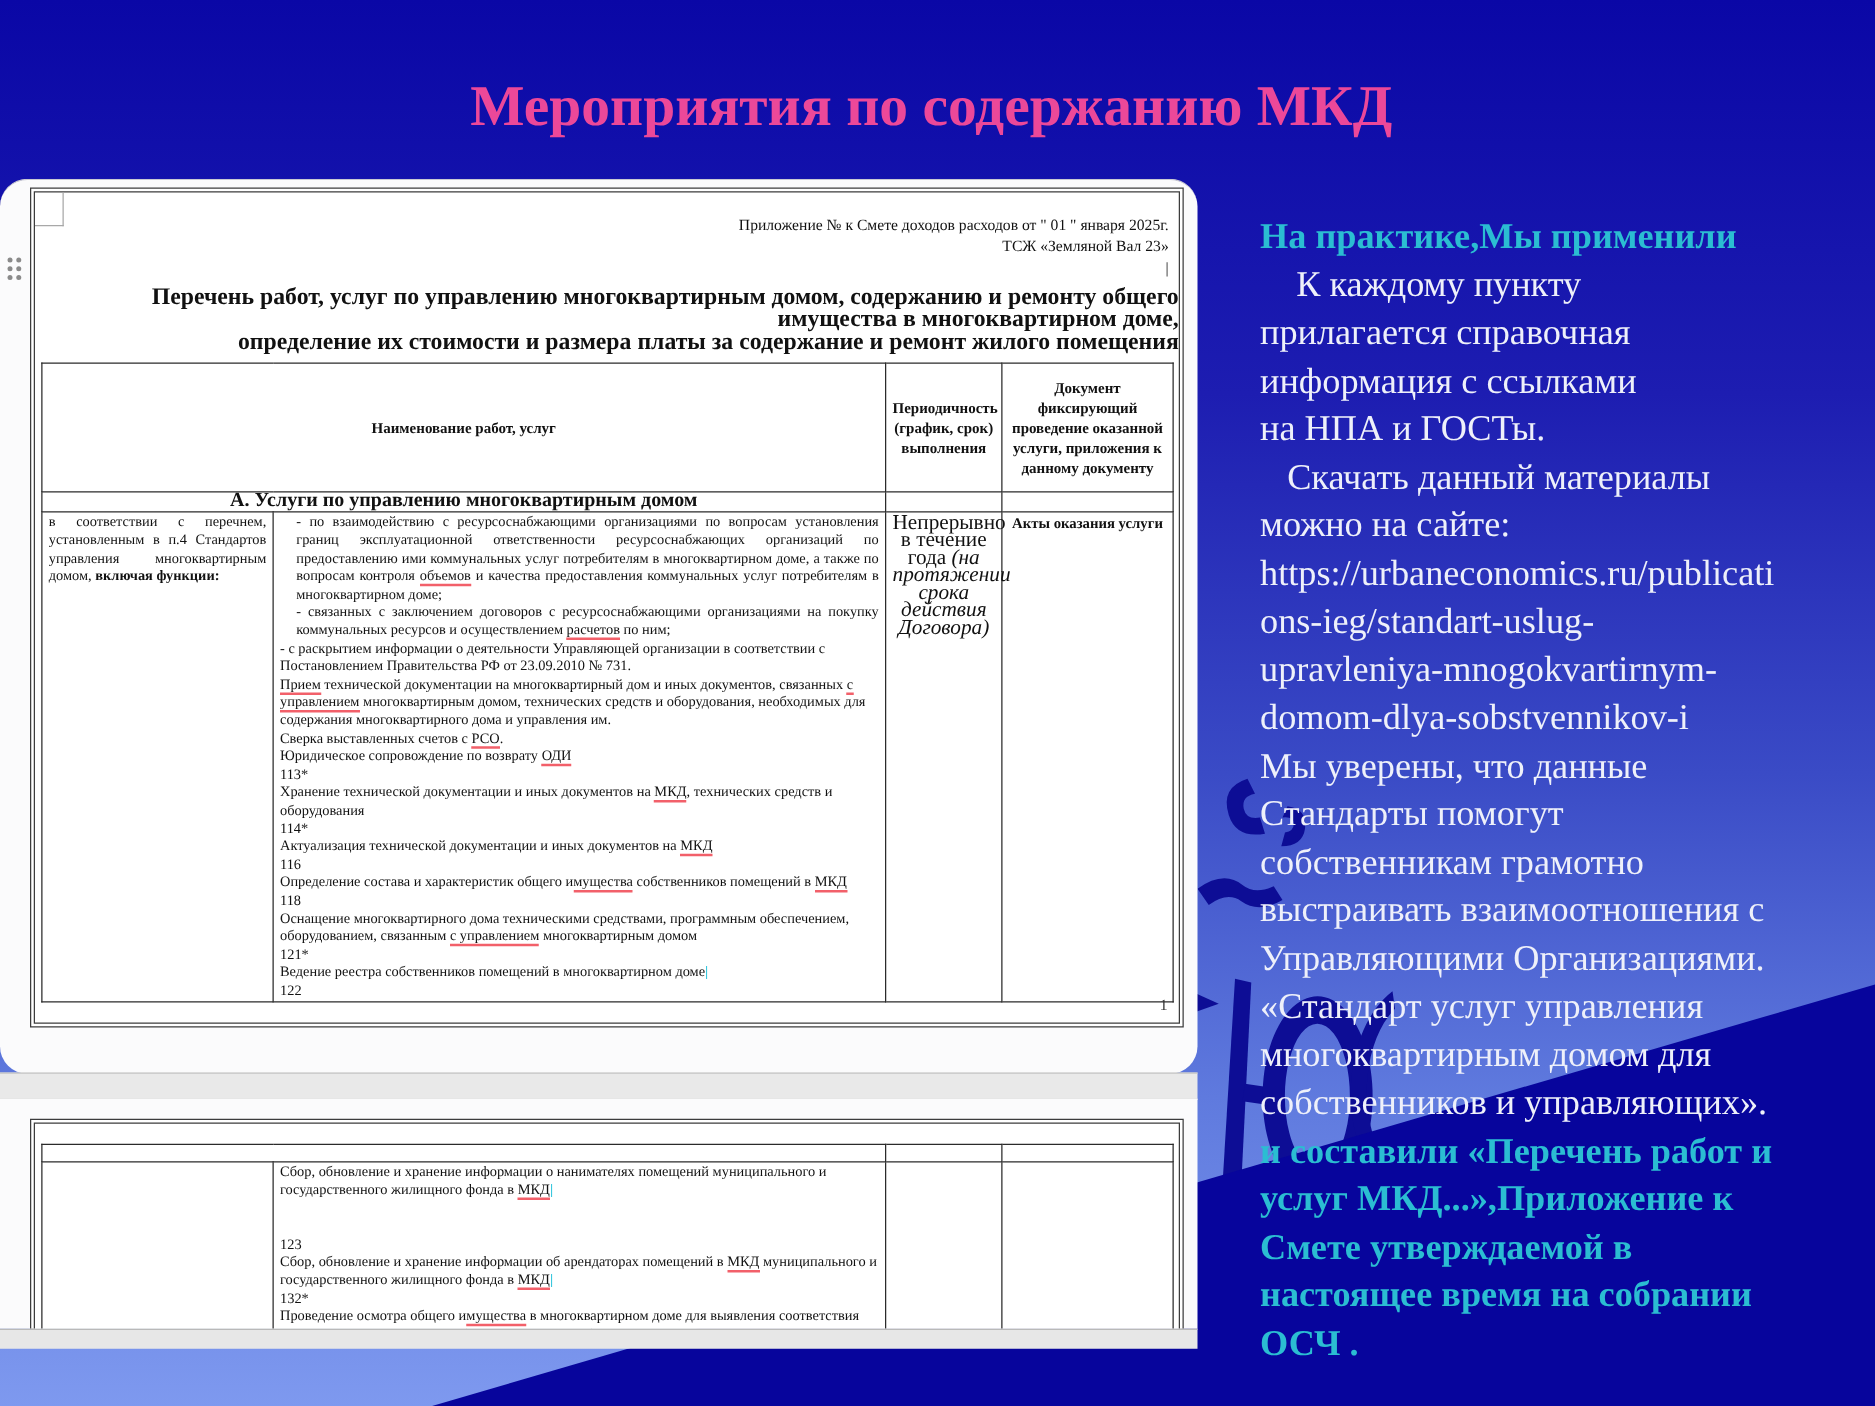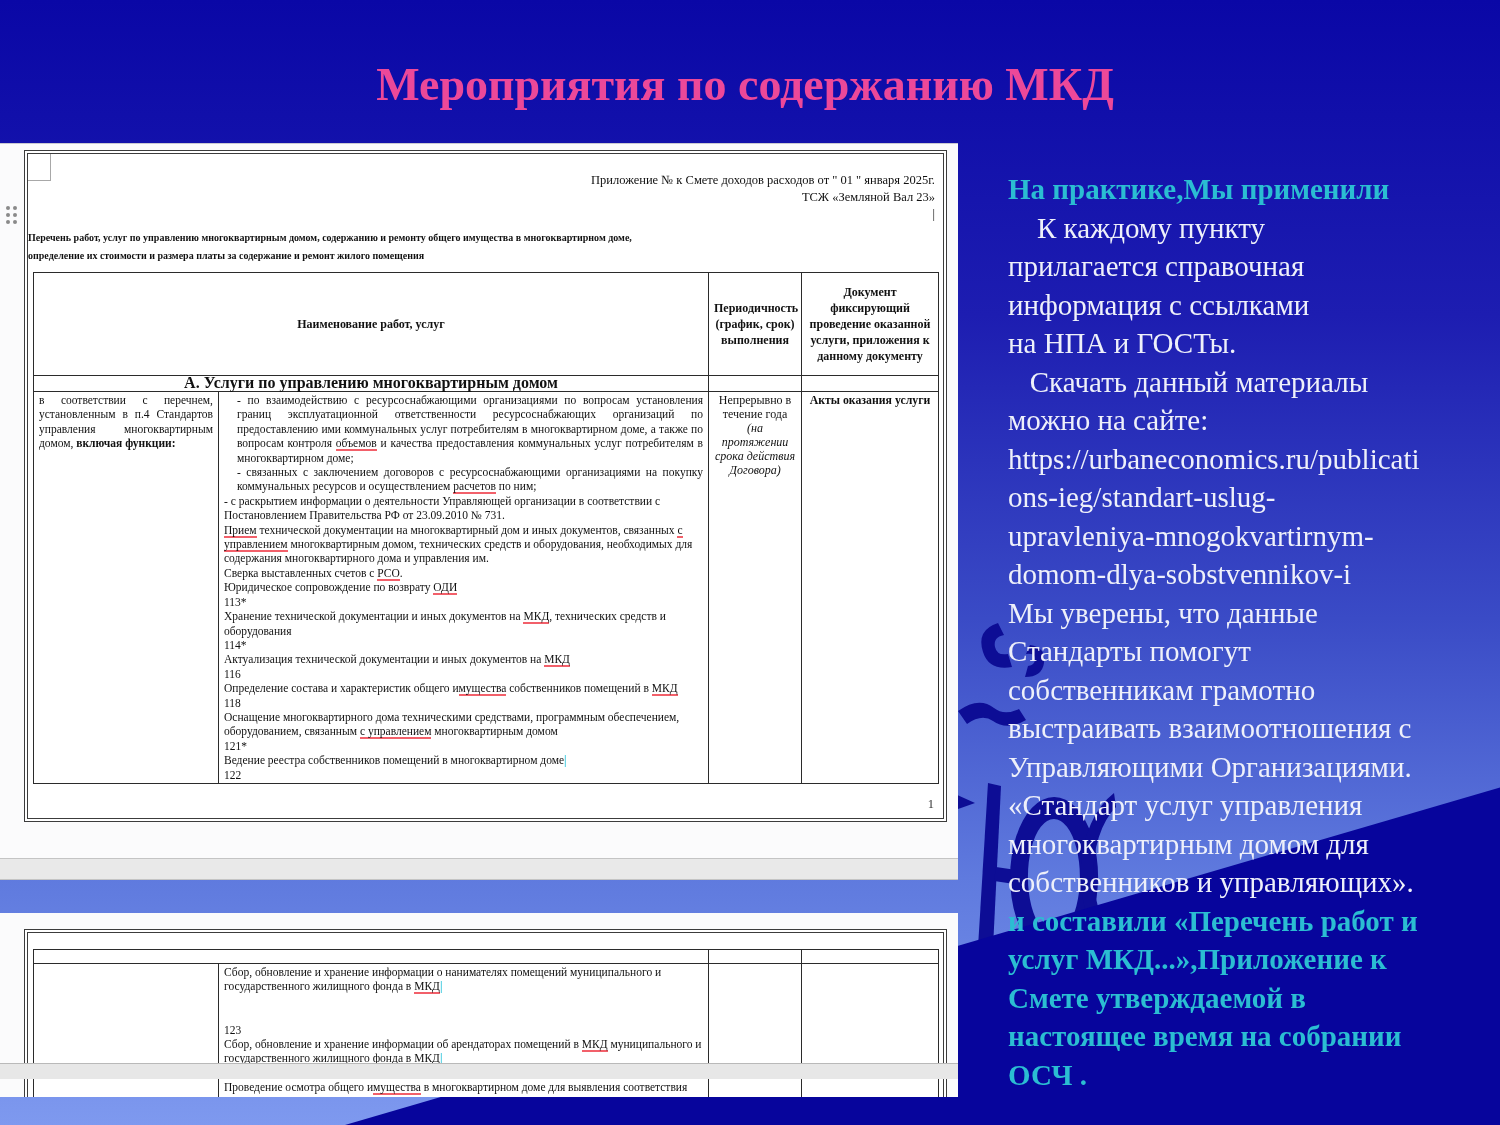--- a/index.html
+++ b/index.html
@@ -13,50 +13,50 @@
   .deco{position:absolute;left:942px;top:615px;z-index:1;}
   .slide-title{position:absolute;top:58px;left:0;width:1490px;text-align:center;z-index:3;
     font-size:46px;font-weight:bold;color:#ec4899;letter-spacing:0px;}
   .rtext{position:absolute;left:1008px;top:170px;width:492px;z-index:3;
     font-size:29px;line-height:38.5px;color:#eef0fa;}
   .rtext .p{white-space:pre-wrap;}
   .rtext .teal{color:#2bbdd2;font-weight:bold;}
 
   
   .shot{position:absolute;left:0;background:#fbfbfc;z-index:4;}
-  #shot1{top:143px;width:958px;height:715px;border-top:1px solid #c9c9d2;}
+  #shot1{top:143px;width:958px;height:715px;border-top:1px solid #c9c9d2;border-radius:22px;}
   .band{position:absolute;left:0;top:858px;width:958px;height:20px;background:#e9e9e9;
     border-top:1px solid #c4c4c4;border-bottom:1px solid #c4c4c4;z-index:4;}
-  #shot2{top:913px;width:958px;height:184px;overflow:hidden;}
+  #shot2{top:879px;width:958px;height:184px;overflow:hidden;}
   .strip{position:absolute;left:0;top:1063px;width:958px;height:15px;background:#e7e7e7;
     border-top:1px solid #b9b9b9;z-index:5;}
 
   .page{position:absolute;left:27px;background:#fff;border:1px solid #3c3c3c;
     box-shadow:0 0 0 2px #ffffff,0 0 0 3px #3c3c3c;color:#111;}
   #page1{top:9px;width:915px;height:664px;}
   #page2{top:19px;width:915px;height:210px;}
   .corner{position:absolute;left:0;top:0;width:22px;height:26px;
     border-right:1px solid #a8a8a8;border-bottom:1px solid #a8a8a8;}
   .handle{position:absolute;left:6px;top:62px;width:13px;display:grid;
     grid-template-columns:4px 4px;grid-gap:3px;z-index:6;cursor:move;}
   .handle i{width:4px;height:4px;background:#8a8a8a;border-radius:50%;display:block;}
 
   .dhead{margin:18px 8px 0 0;text-align:right;font-size:12.5px;line-height:17px;}
-  .dtitle{margin-top:6px;text-align:left;font-weight:bold;font-size:10px;line-height:18px;white-space:pre-line;}
+  .dtitle{margin-top:6px;text-align:right;font-weight:bold;font-size:19px;line-height:18px;white-space:pre-line;}
   .ditem{margin-top:13px;padding-left:42px;font-weight:bold;font-size:12.5px;}
 
   table.dtab{border-collapse:collapse;table-layout:fixed;width:905px;margin:7px 0 0 5px;
     font-size:11.5px;line-height:14.4px;}
   table.dtab td{border:1px solid #2b2b2b;vertical-align:top;padding:1px 5px;}
   tr.hdr td{height:100px;text-align:center;vertical-align:middle;font-weight:bold;
     font-size:12px;line-height:16px;}
   tr.sec td{font-weight:bold;text-align:center;padding:0;font-size:16px;height:15px;}
   td.scope-cell{padding-top:62px;text-align:justify;padding-left:5px;padding-right:5px;margin-left:40px;}
   td.services-cell{height:373px;}
-  td.per-cell{vertical-align:middle;text-align:center;font-size:12px;line-height:14px;padding-top:70px;}
+  td.per-cell{vertical-align:middle;text-align:center;font-size:17px;line-height:14px;padding-top:70px;}
   td.acts-cell{text-align:center;font-weight:bold;padding-top:3px;font-size:11.8px;}
   .just{text-align:justify;margin-left:13px;}
   .sp{border-bottom:2px solid #f2606a;}
   .cur{color:#2ec4dc;font-weight:bold;}
   .pnum{position:absolute;right:9px;bottom:6px;font-size:12.5px;color:#333;}
   tr.thin td{height:13px;padding:0;}
   td.services-cell2{height:180px;}
 </style>
 </head>
 <body>

